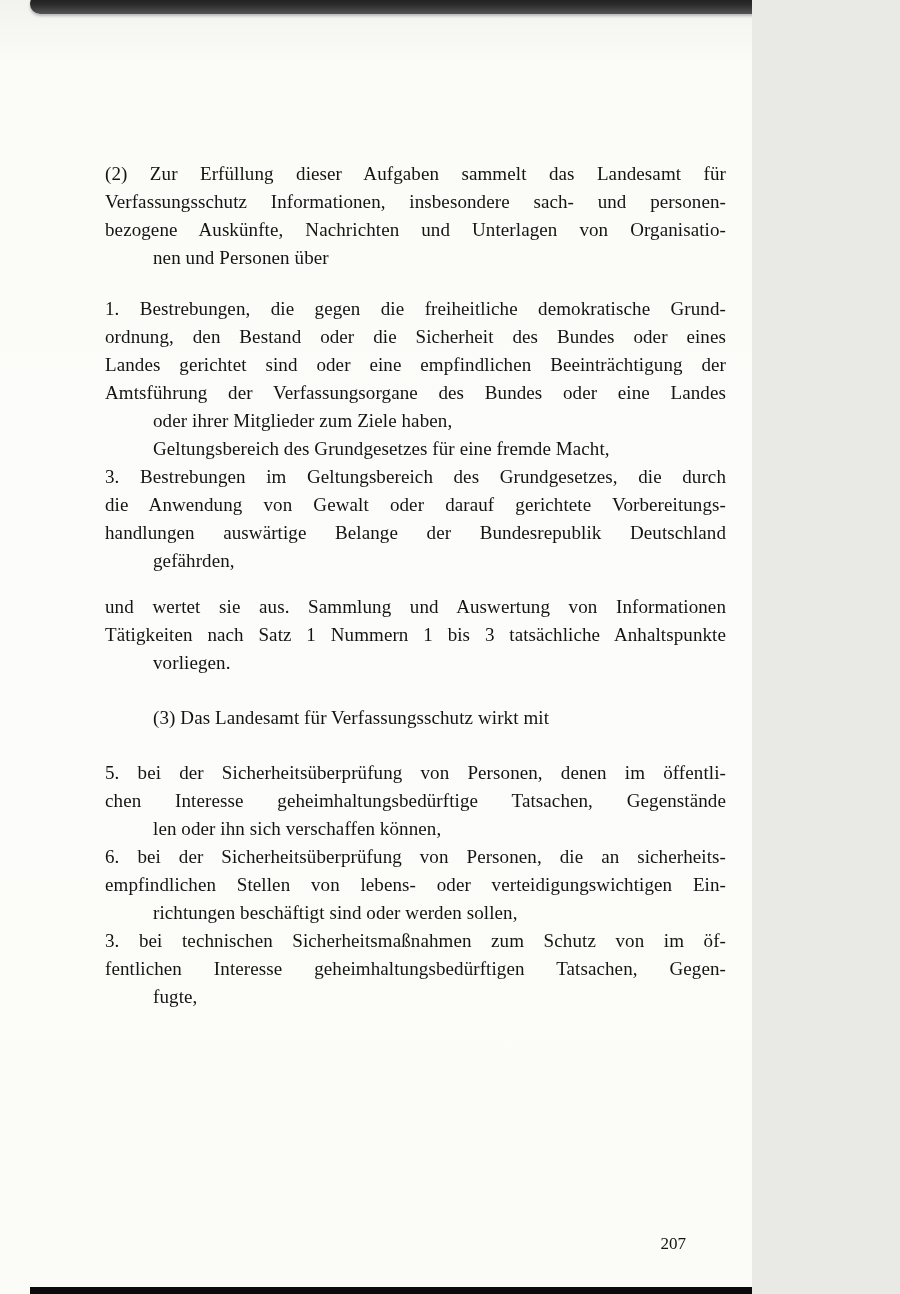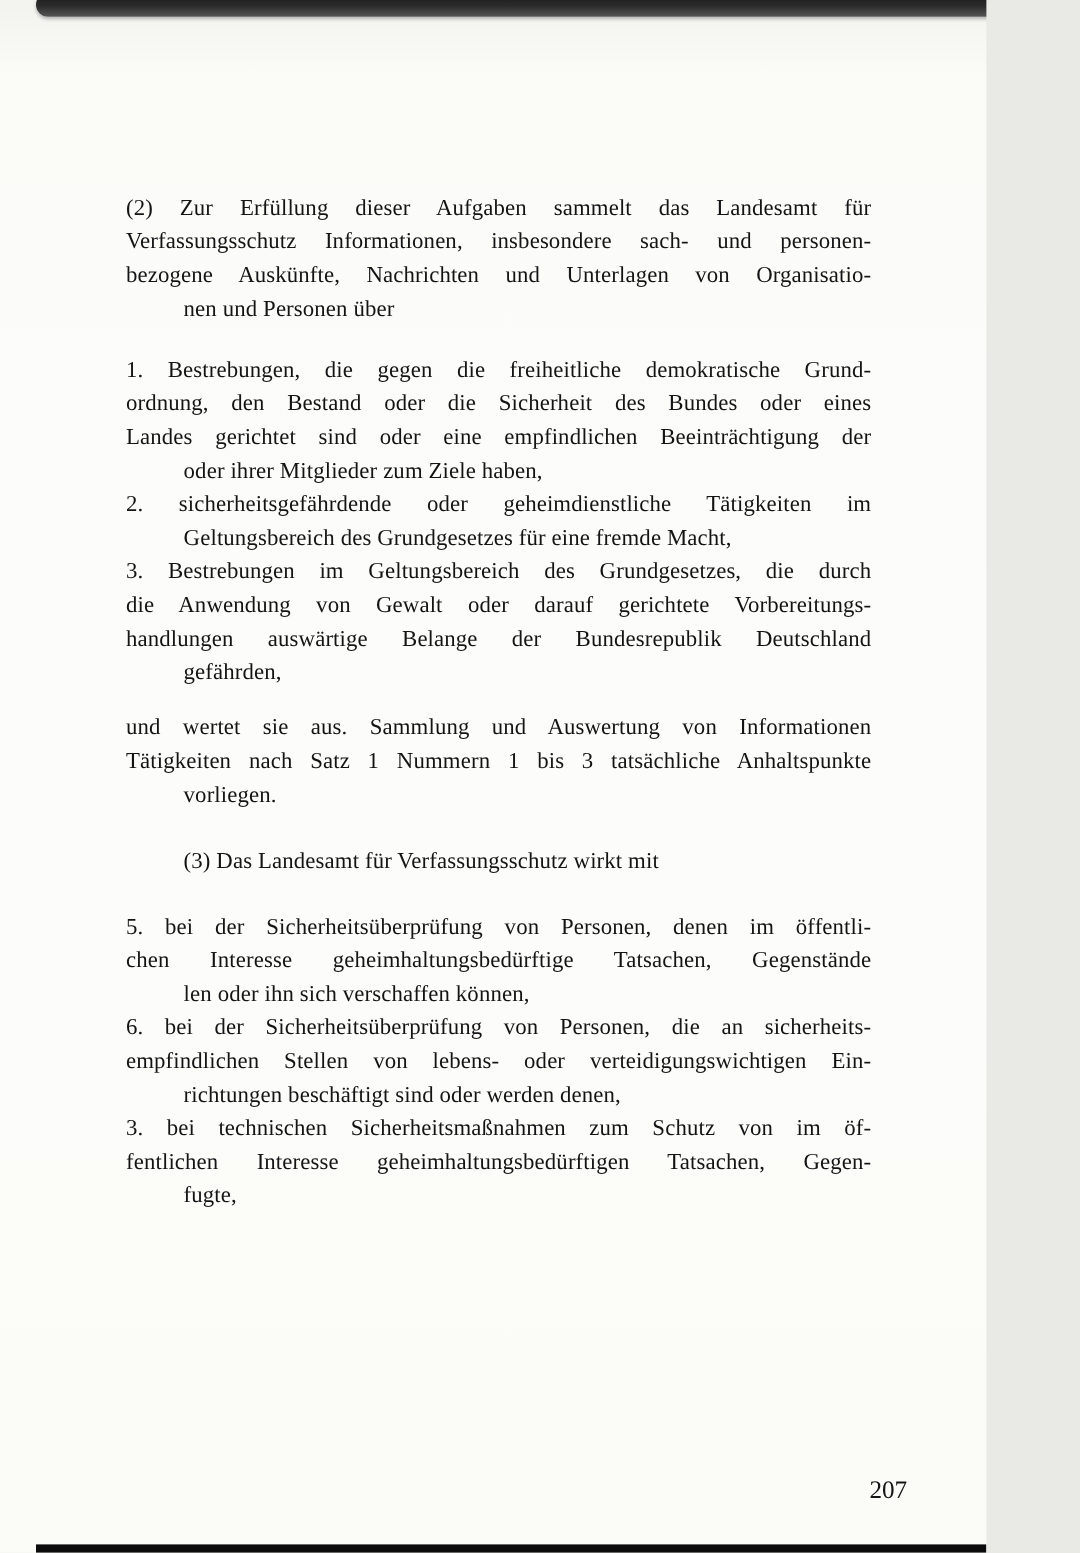--- a/index.html
+++ b/index.html
@@ -3,21 +3,21 @@
 <meta charset="utf-8">
 <style>
   * { box-sizing: border-box; margin: 0; padding: 0; }
   html, body { width: 900px; }
   body {
     font-family: "Liberation Serif", serif;
     background: #e9e9e6;
   }
   .page {
     position: relative;
-    width: 822px;
+    width: 752px;
     height: 1294px;
     background: linear-gradient(180deg, #f2f2ef 0%, #fbfbf8 5%, #fcfcfa 55%, #fbfbf7 100%);
     overflow: hidden;
     color: #141414;
   }
   
   .scan-top {
     position: absolute;
     top: -6px;
     left: 30px;
@@ -55,21 +55,21 @@
     white-space: normal;
   }
   .line.last {
     text-align-last: left;
     margin-left: 48px;
   }
   .page-number {
     position: absolute;
     right: 66px;
     bottom: 40px;
-    font-size: 21px;
+    font-size: 17px;
     color: #141414;
   }
 </style>
 </head>
 <body>
 
 <div class="page">
 
   <div class="scan-top"></div>
 
@@ -79,25 +79,25 @@
       <div class="line">(2) Zur Erfüllung dieser Aufgaben sammelt das Landesamt für</div>
       <div class="line">Verfassungsschutz Informationen, insbesondere sach- und personen-</div>
       <div class="line">bezogene Auskünfte, Nachrichten und Unterlagen von Organisatio-</div>
       <div class="line last">nen und Personen über</div>
     </div>
 
     <div class="block">
       <div class="line">1. Bestrebungen, die gegen die freiheitliche demokratische Grund-</div>
       <div class="line">ordnung, den Bestand oder die Sicherheit des Bundes oder eines</div>
       <div class="line">Landes gerichtet sind oder eine empfindlichen Beeinträchtigung der</div>
+      <div class="line">Amtsführung der Verfassungsorgane des Bundes oder eine Landes</div>
       <div class="line last">oder ihrer Mitglieder zum Ziele haben,</div>
     </div>
 
     <div class="block">
-      <div class="line">2. sicherheitsgefährdende oder geheimdienstliche Tätigkeiten im</div>
       <div class="line last">Geltungsbereich des Grundgesetzes für eine fremde Macht,</div>
     </div>
 
     <div class="block mb-sm">
       <div class="line">3. Bestrebungen im Geltungsbereich des Grundgesetzes, die durch</div>
       <div class="line">die Anwendung von Gewalt oder darauf gerichtete Vorbereitungs-</div>
       <div class="line">handlungen auswärtige Belange der Bundesrepublik Deutschland</div>
       <div class="line last">gefährden,</div>
     </div>
 
@@ -113,21 +113,21 @@
 
     <div class="block">
       <div class="line">5. bei der Sicherheitsüberprüfung von Personen, denen im öffentli-</div>
       <div class="line">chen Interesse geheimhaltungsbedürftige Tatsachen, Gegenstände</div>
       <div class="line last">len oder ihn sich verschaffen können,</div>
     </div>
 
     <div class="block">
       <div class="line">6. bei der Sicherheitsüberprüfung von Personen, die an sicherheits-</div>
       <div class="line">empfindlichen Stellen von lebens- oder verteidigungswichtigen Ein-</div>
-      <div class="line last">richtungen beschäftigt sind oder werden denen,</div>
+      <div class="line last">richtungen beschäftigt sind oder werden sollen,</div>
     </div>
 
     <div class="block">
       <div class="line">3. bei technischen Sicherheitsmaßnahmen zum Schutz von im öf-</div>
       <div class="line">fentlichen Interesse geheimhaltungsbedürftigen Tatsachen, Gegen-</div>
       <div class="line last">fugte,</div>
     </div>
 
   </div>
 

